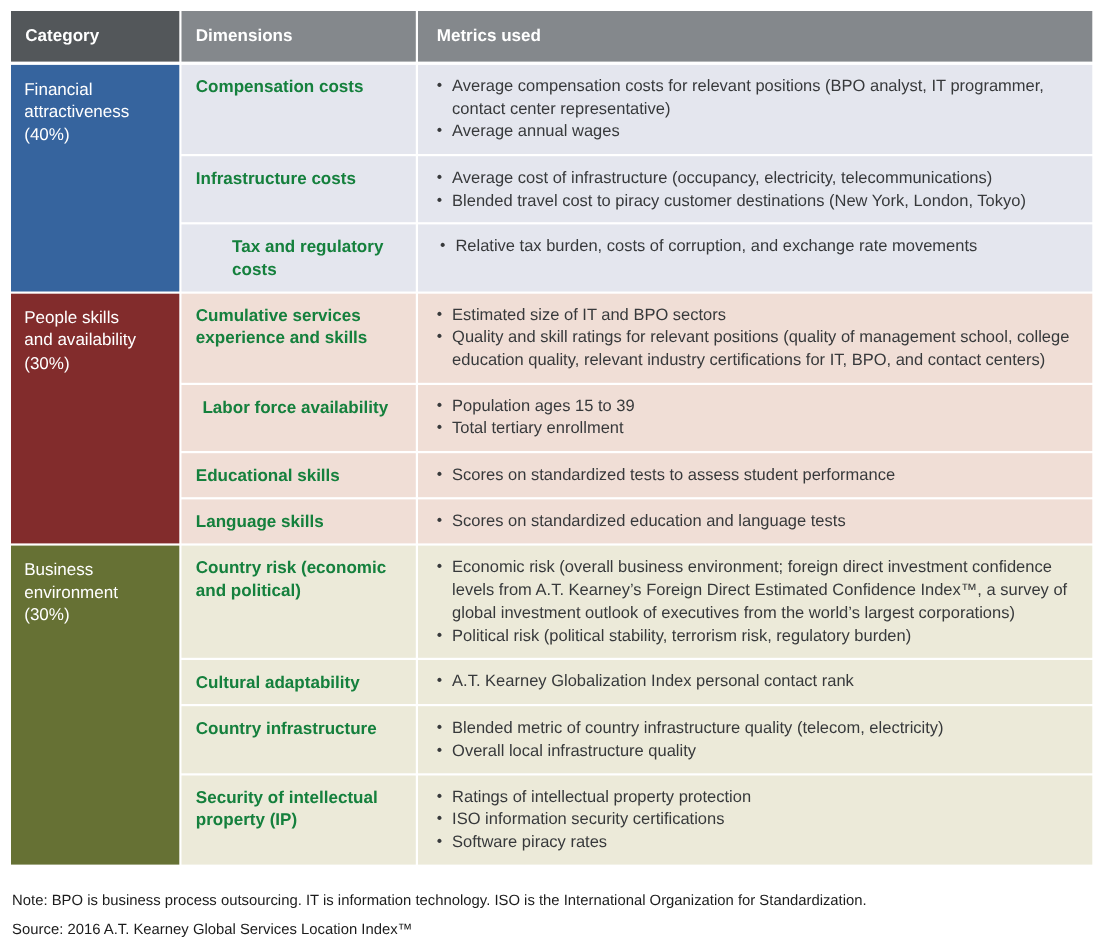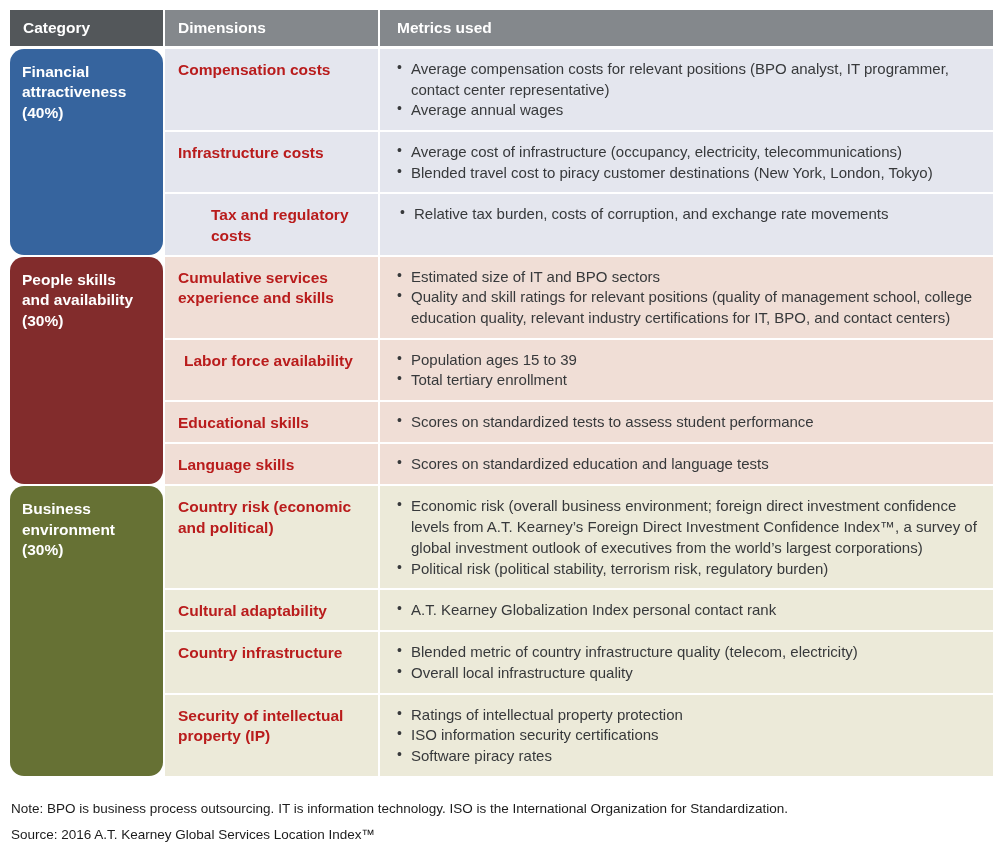--- a/index.html
+++ b/index.html
@@ -14,21 +14,21 @@
     padding: 10px 7px 20px 10px;
   }
   .table {
     width: 983px;
   }
   
   .thead {
     display: flex;
     gap: 2px;
     margin-bottom: 3px;
-    height: 36px;
+    height: 46px;
   }
   .th {
     display: flex;
     align-items: center;
     color: #ffffff;
     font-weight: bold;
     font-size: 15.5px;
     padding-left: 13px;
   }
   .th-cat { width: 153px; flex: 0 0 153px; }
@@ -38,42 +38,41 @@
   
   .group {
     display: flex;
     gap: 2px;
     margin-bottom: 2px;
   }
   .cat-cell {
     flex: 0 0 153px;
     width: 153px;
     color: #ffffff;
-    font-weight: bold;
+    font-weight: normal;
     font-size: 15.5px;
     line-height: 1.32;
     padding: 13px 10px 10px 12px;
     white-space: pre-line;
-    border-radius: 14px;
   }
   .rows {
     flex: 1;
     display: flex;
     flex-direction: column;
     gap: 2px;
   }
   .row {
     display: flex;
     gap: 2px;
     flex: 1;
   }
   .dim-cell {
     flex: 0 0 213px;
     width: 213px;
-    color: #b91c1c;
+    color: #15803d;
     font-weight: bold;
     font-size: 15.5px;
     line-height: 1.3;
     padding: 11px 14px 9px 13px;
   }
   .met-cell {
     flex: 1;
     padding: 10px 14px 9px 17px;
   }
   .met-cell ul {
@@ -194,21 +193,21 @@
         </div>
         <div class="group">
           <div class="cat-cell" style="background: rgb(102, 113, 52);">Business
 environment
 (30%)</div>
           <div class="rows">
             <div class="row">
               <div class="dim-cell" style="background: rgb(236, 234, 217);">Country risk (economic and political)</div>
               <div class="met-cell" style="background: rgb(236, 234, 217);">
                 <ul>
-                  <li>Economic risk (overall business environment; foreign direct investment confidence levels from A.T. Kearney’s Foreign Direct Investment Confidence Index™, a survey of global investment outlook of executives from the world’s largest corporations)</li>
+                  <li>Economic risk (overall business environment; foreign direct investment confidence levels from A.T. Kearney’s Foreign Direct Estimated Confidence Index™, a survey of global investment outlook of executives from the world’s largest corporations)</li>
                   <li>Political risk (political stability, terrorism risk, regulatory burden)</li>
                 </ul>
               </div>
             </div>
             <div class="row">
               <div class="dim-cell" style="background: rgb(236, 234, 217);">Cultural adaptability</div>
               <div class="met-cell" style="background: rgb(236, 234, 217);">
                 <ul>
                   <li>A.T. Kearney Globalization Index personal contact rank</li>
                 </ul>

